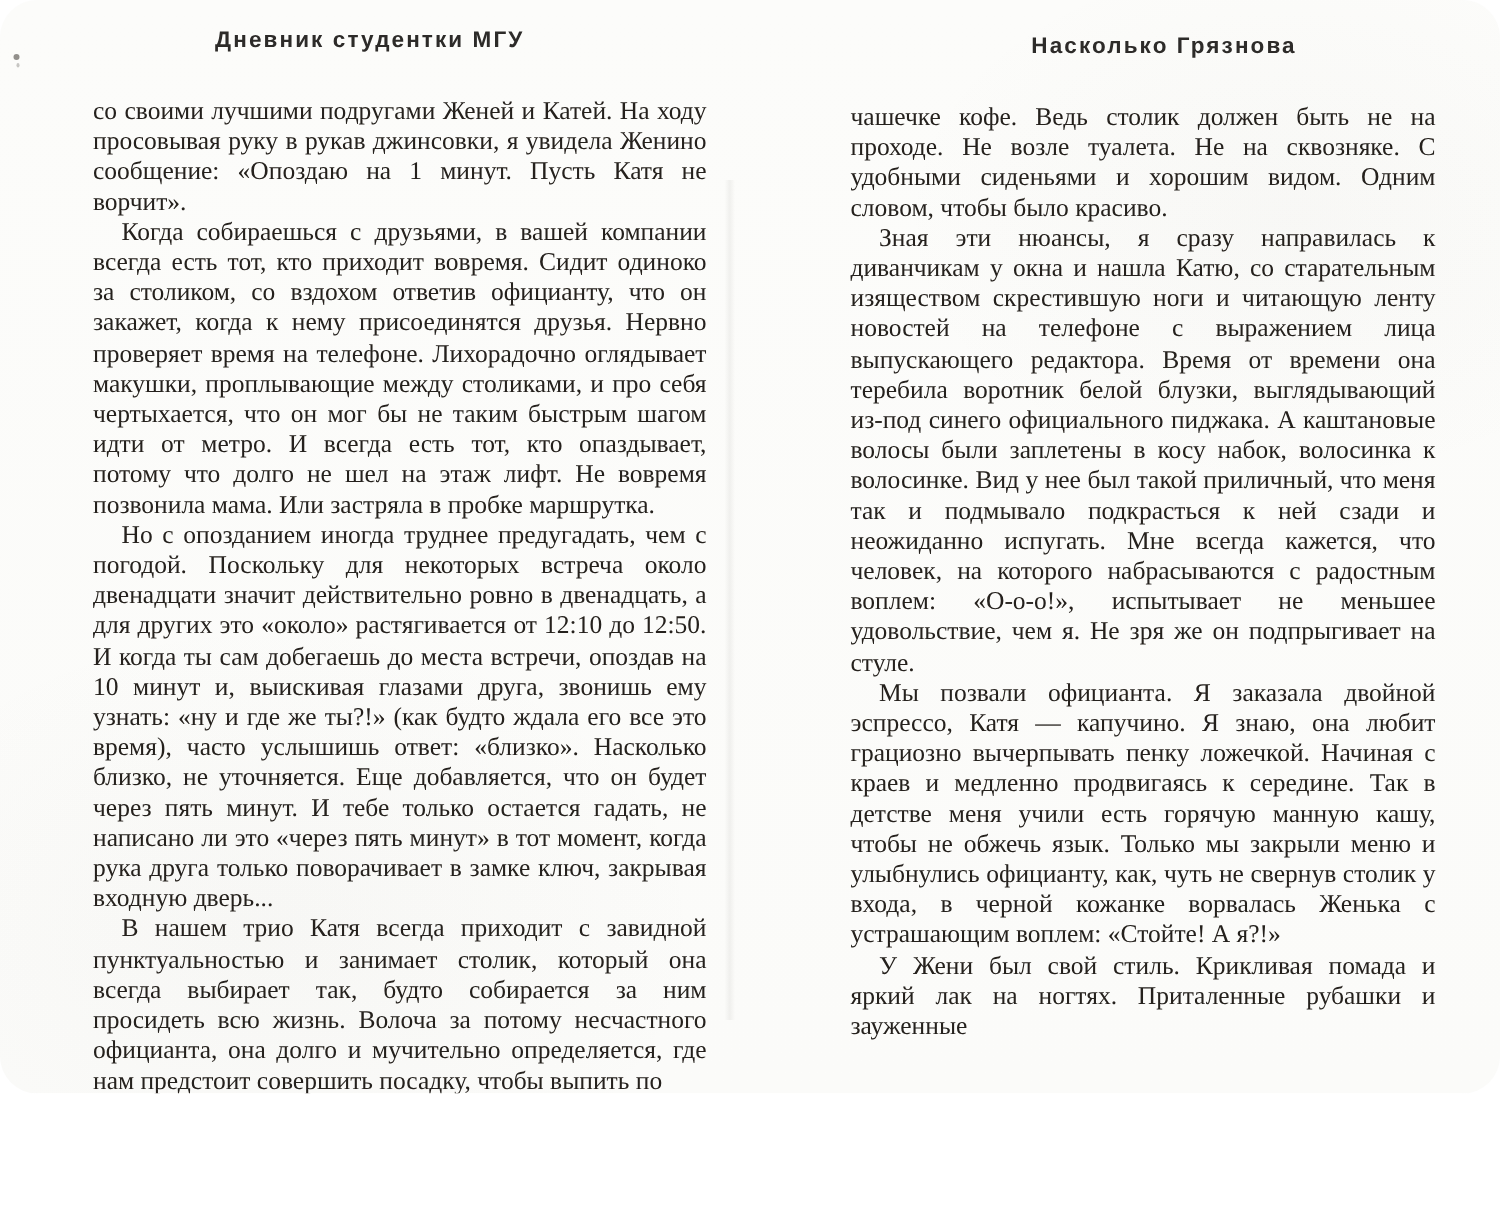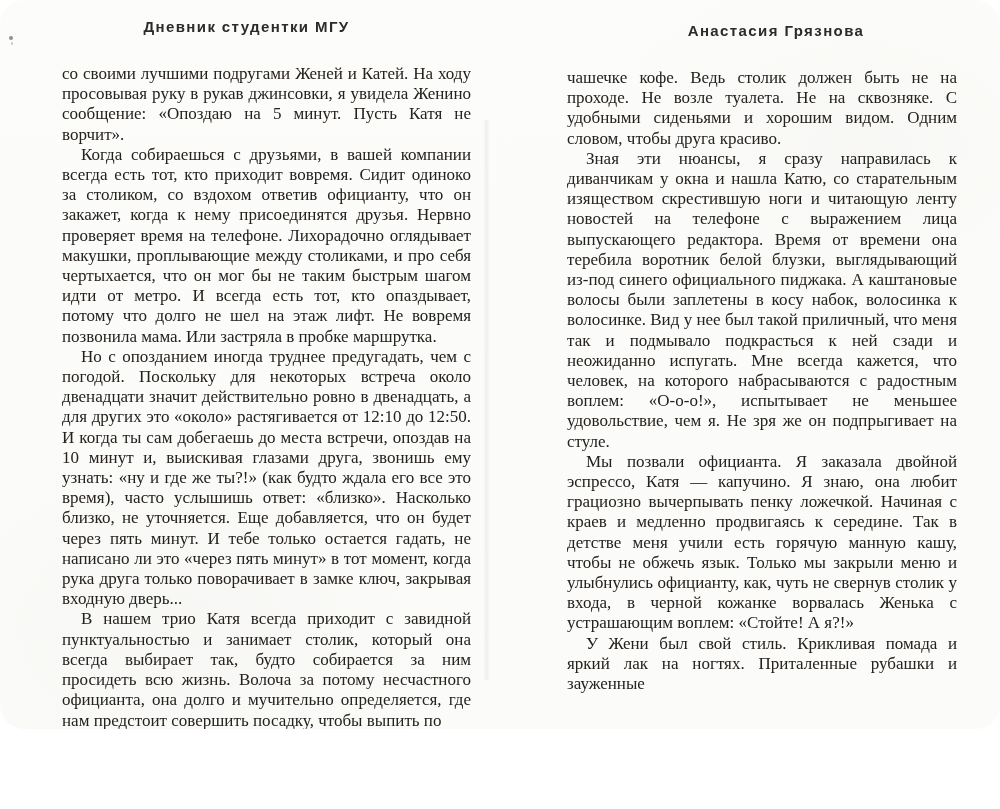--- a/index.html
+++ b/index.html
@@ -87,31 +87,31 @@
 <body>
 
 <div class="spread">
   <div class="gutter"></div>
   <div class="speck a"></div>
   <div class="speck b"></div>
 
   <div class="page-col left">
     <div class="running-head">Дневник студентки МГУ</div>
     <div class="body-text">
-      <p class="continuation">со своими лучшими подругами Женей и Катей. На ходу просовывая руку в рукав джинсовки, я увидела Женино сообщение: «Опоздаю на 5 минут. Пусть Катя не ворчит».</p>
+      <p class="continuation">со своими лучшими подругами Женей и Катей. На ходу просовывая руку в рукав джинсовки, я увидела Женино сообщение: «Опоздаю на 1 минут. Пусть Катя не ворчит».</p>
       <p>Когда собираешься с друзьями, в вашей компании всегда есть тот, кто приходит вовремя. Сидит одиноко за столиком, со вздохом ответив официанту, что он закажет, когда к нему присоединятся друзья. Нервно проверяет время на телефоне. Лихорадочно оглядывает макушки, проплывающие между столиками, и про себя чертыхается, что он мог бы не таким быстрым шагом идти от метро. И всегда есть тот, кто опаздывает, потому что долго не шел на этаж лифт. Не вовремя позвонила мама. Или застряла в пробке маршрутка.</p>
       <p>Но с опозданием иногда труднее предугадать, чем с погодой. Поскольку для некоторых встреча около двенадцати значит действительно ровно в двенадцать, а для других это «около» растягивается от 12:10 до 12:50. И когда ты сам добегаешь до места встречи, опоздав на 10 минут и, выискивая глазами друга, звонишь ему узнать: «ну и где же ты?!» (как будто ждала его все это время), часто услышишь ответ: «близко». Насколько близко, не уточняется. Еще добавляется, что он будет через пять минут. И тебе только остается гадать, не написано ли это «через пять минут» в тот момент, когда рука друга только поворачивает в замке ключ, закрывая входную дверь...</p>
       <p>В нашем трио Катя всегда приходит с завидной пунктуальностью и занимает столик, который она всегда выбирает так, будто собирается за ним просидеть всю жизнь. Волоча за потому несчастного официанта, она долго и мучительно определяется, где нам предстоит совершить посадку, чтобы выпить по</p>
     </div>
   </div>
 
   <div class="page-col right">
-    <div class="running-head">Анастасия Грязнова</div>
+    <div class="running-head">Насколько Грязнова</div>
     <div class="body-text">
-      <p class="continuation">чашечке кофе. Ведь столик должен быть не на проходе. Не возле туалета. Не на сквозняке. С удобными сиденьями и хорошим видом. Одним словом, чтобы друга красиво.</p>
+      <p class="continuation">чашечке кофе. Ведь столик должен быть не на проходе. Не возле туалета. Не на сквозняке. С удобными сиденьями и хорошим видом. Одним словом, чтобы было красиво.</p>
       <p>Зная эти нюансы, я сразу направилась к диванчикам у окна и нашла Катю, со старательным изяществом скрестившую ноги и читающую ленту новостей на телефоне с выражением лица выпускающего редактора. Время от времени она теребила воротник белой блузки, выглядывающий из-под синего официального пиджака. А каштановые волосы были заплетены в косу набок, волосинка к волосинке. Вид у нее был такой приличный, что меня так и подмывало подкрасться к ней сзади и неожиданно испугать. Мне всегда кажется, что человек, на которого набрасываются с радостным воплем: «О-о-о!», испытывает не меньшее удовольствие, чем я. Не зря же он подпрыгивает на стуле.</p>
       <p>Мы позвали официанта. Я заказала двойной эспрессо, Катя — капучино. Я знаю, она любит грациозно вычерпывать пенку ложечкой. Начиная с краев и медленно продвигаясь к середине. Так в детстве меня учили есть горячую манную кашу, чтобы не обжечь язык. Только мы закрыли меню и улыбнулись официанту, как, чуть не свернув столик у входа, в черной кожанке ворвалась Женька с устрашающим воплем: «Стойте! А я?!»</p>
       <p>У Жени был свой стиль. Крикливая помада и яркий лак на ногтях. Приталенные рубашки и зауженные</p>
     </div>
   </div>
 
   <div class="page-number left">8</div>
   <div class="page-number right">9</div>
 </div>
 

